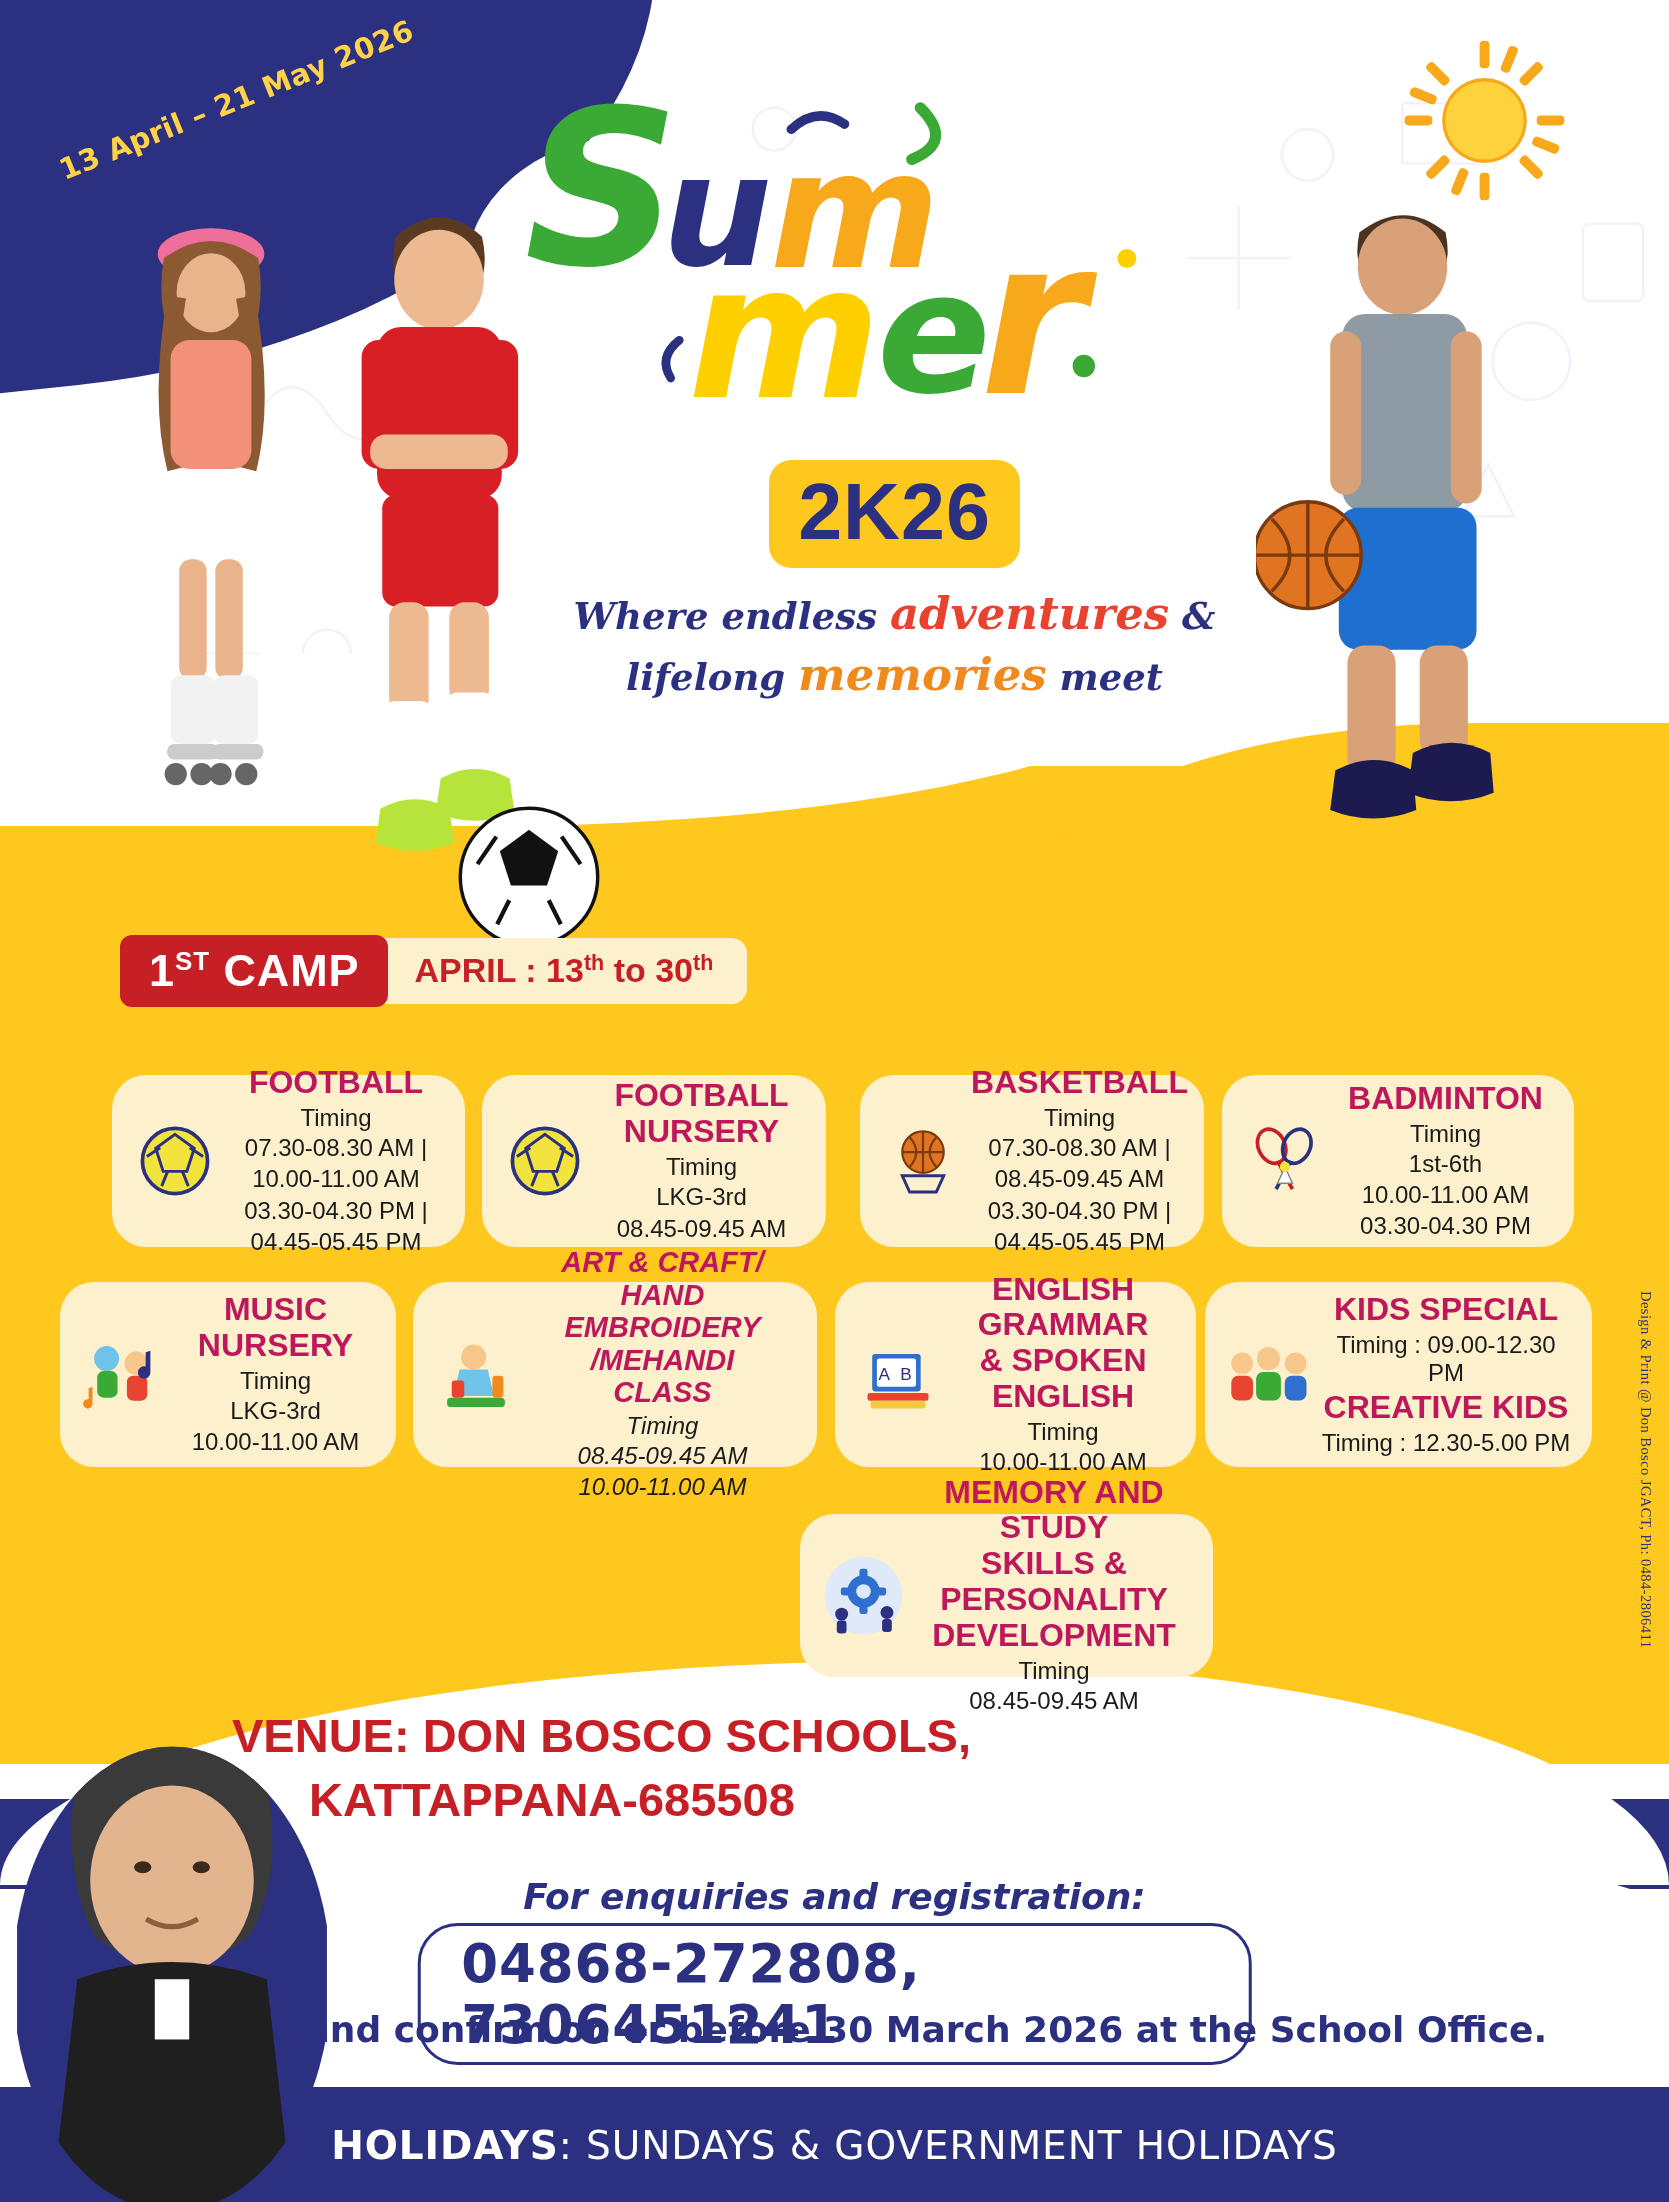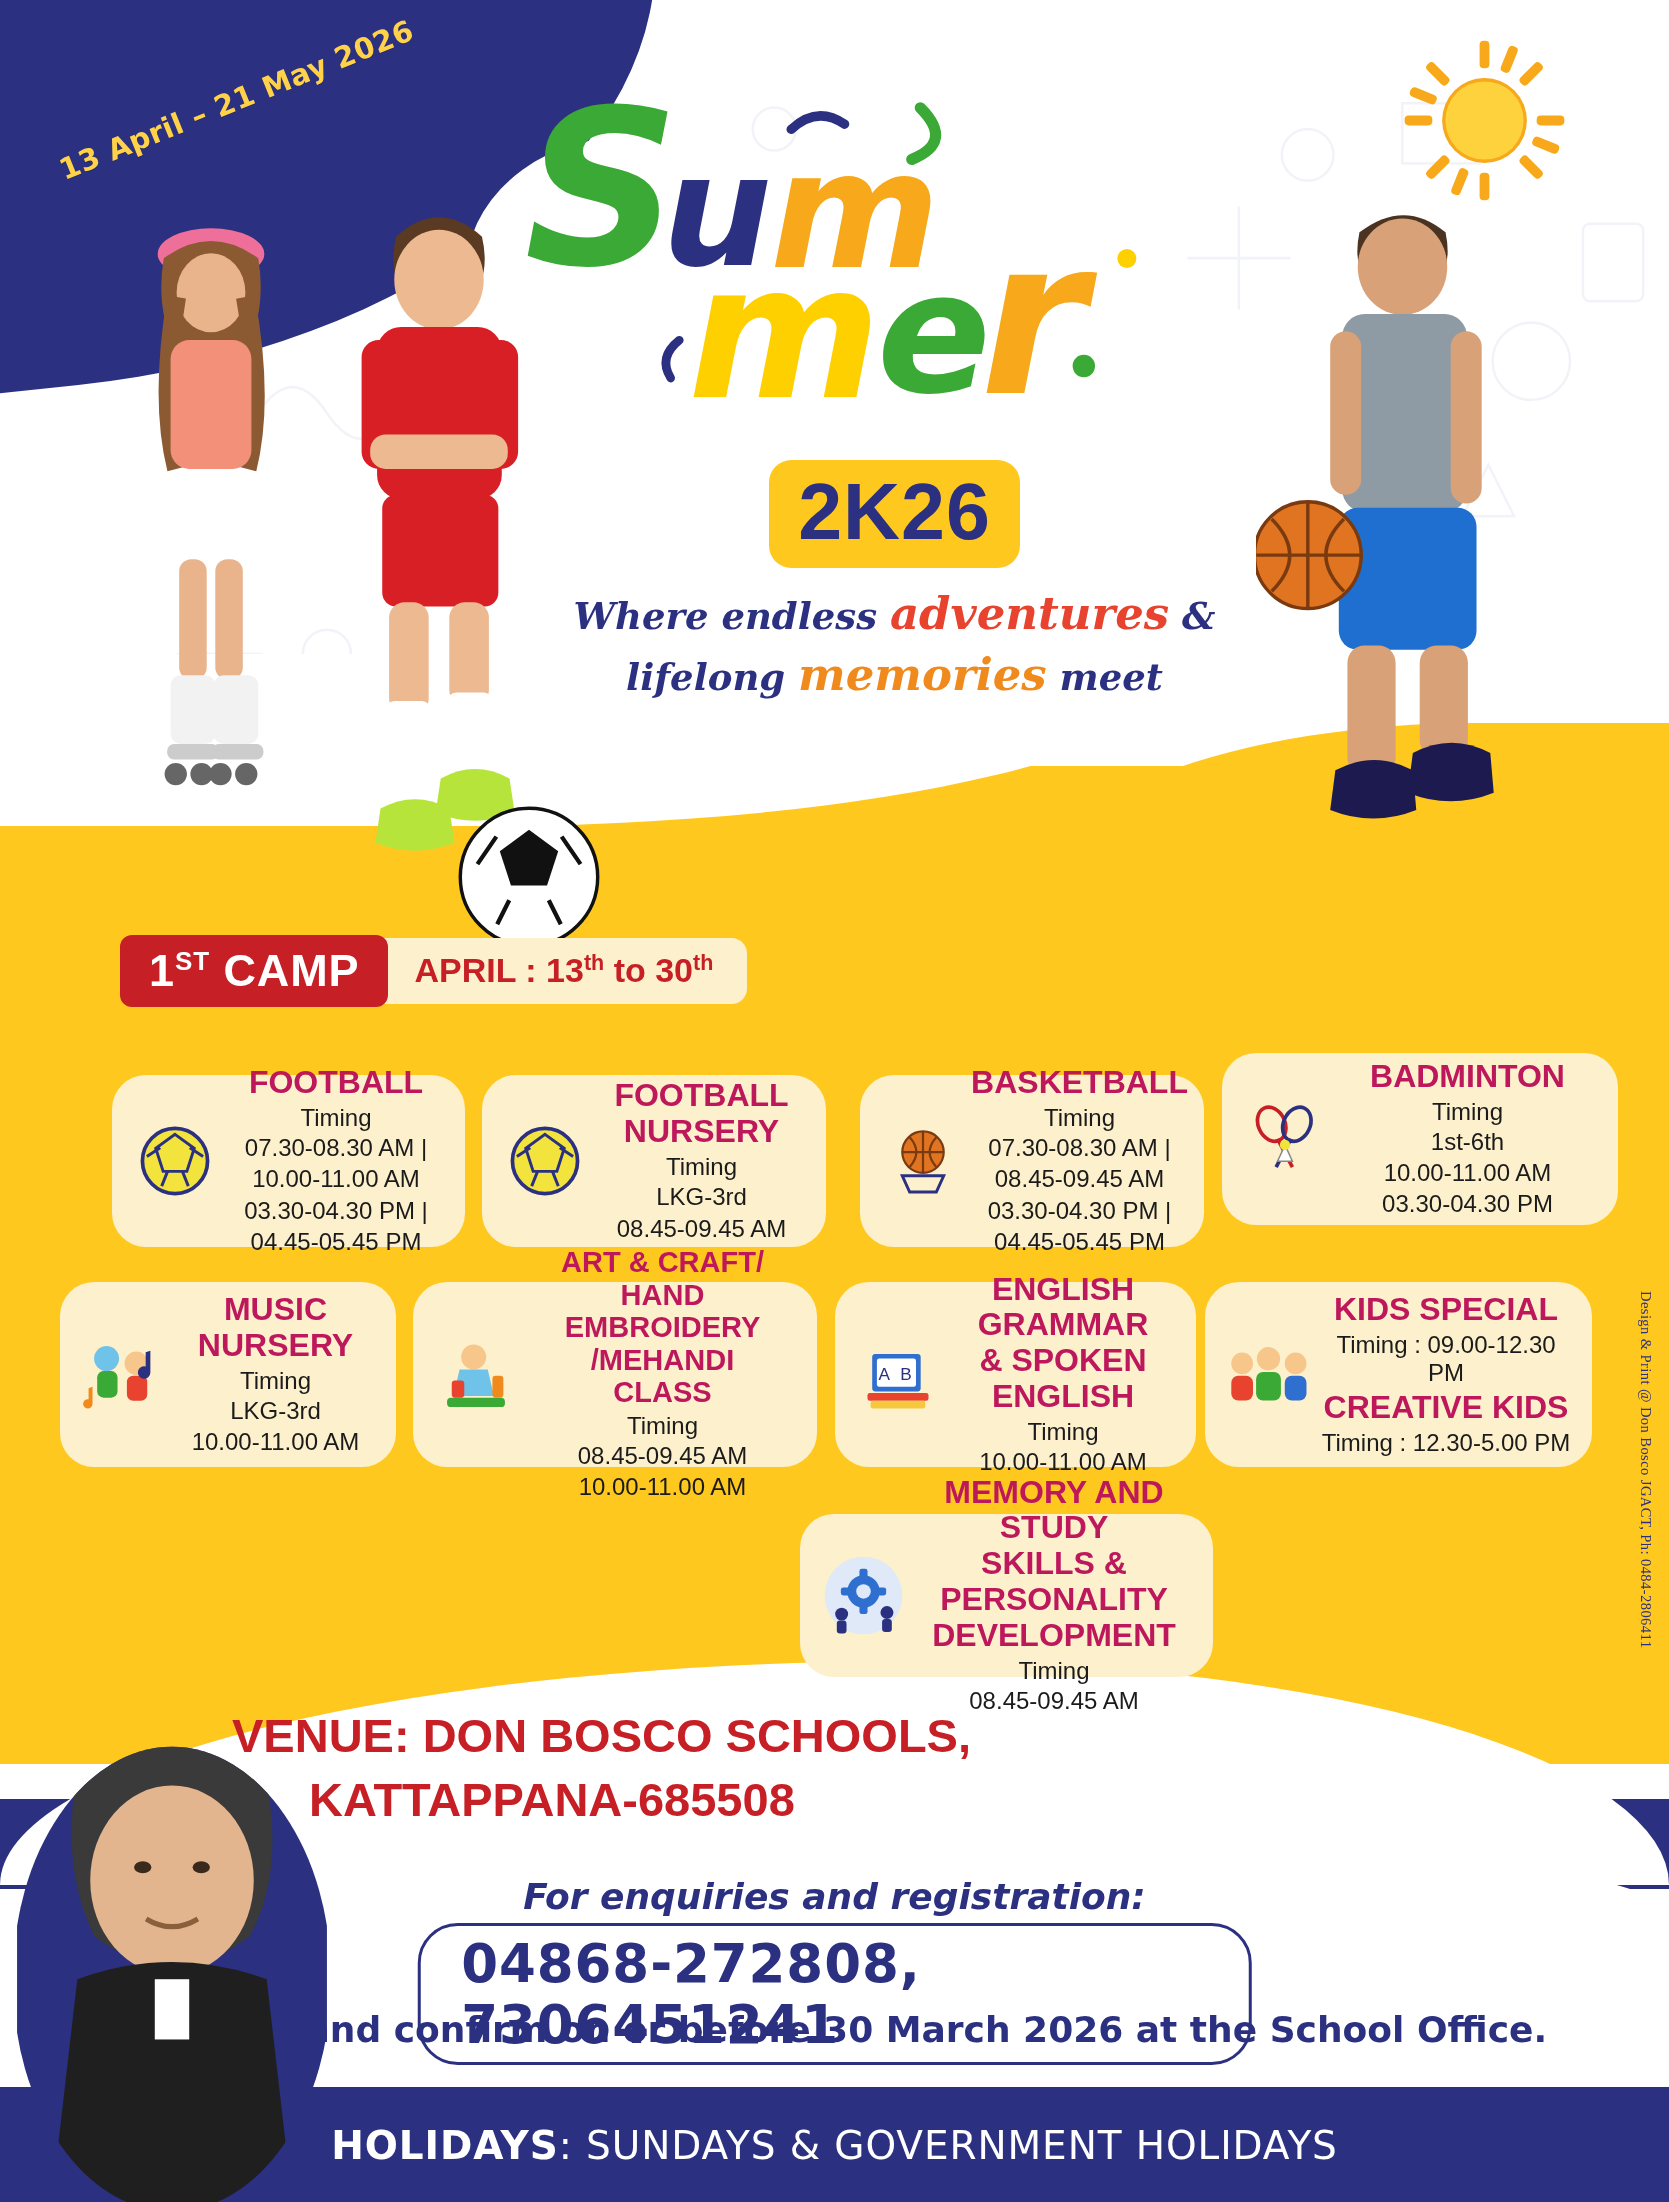--- a/index.html
+++ b/index.html
@@ -402,21 +402,21 @@
         </svg>
     </div>
     <div class="body">
       <div class="nm">BASKETBALL</div>
       <div class="lb">Timing</div>
       <div class="tm">07.30-08.30 AM | 08.45-09.45 AM</div>
       <div class="tm">03.30-04.30 PM | 04.45-05.45 PM</div>
     </div>
   </div>
 
-  <div class="card" style="left:1222px; top:1053px; width:396px; height:172px;">
+  <div class="card" style="left:1222px; top:1075px; width:352px; height:172px;">
     <div class="ic">
       <svg viewBox="0 0 100 100" width="74" height="74">
         <g stroke="#c62026" stroke-width="5" fill="none">
             <ellipse cx="32" cy="30" rx="18" ry="24" transform="rotate(-25 32 30)"></ellipse>
             <path d="M40 50 l20 38"></path>
           </g>
         <g stroke="#2b3180" stroke-width="5" fill="none">
             <ellipse cx="66" cy="30" rx="18" ry="24" transform="rotate(25 66 30)"></ellipse>
             <path d="M58 50 l-20 38"></path>
           </g>
@@ -446,21 +446,21 @@
     </div>
     <div class="body">
       <div class="nm" style="white-space:pre-line;">MUSIC
 NURSERY</div>
       <div class="lb">Timing</div>
       <div class="tm">LKG-3rd</div>
       <div class="tm">10.00-11.00 AM</div>
     </div>
   </div>
 
-  <div class="card" style="left:413px; top:1282px; width:404px; height:185px;">
+  <div class="card" style="left:413px; top:1282px; width:404px; height:185px;font-style:italic;">
     <div class="ic">
       <svg viewBox="0 0 110 110" width="86" height="86">
         <circle cx="52" cy="32" r="16" fill="#f6c68a"></circle>
         <path d="M34 48 h36 l8 34 h-52z" fill="#6fc3e8"></path>
         <rect x="18" y="84" width="74" height="12" rx="5" fill="#3aa935"></rect>
         <rect x="24" y="62" width="16" height="22" rx="4" fill="#e8432f"></rect>
         <rect x="76" y="56" width="14" height="28" rx="4" fill="#f08a1d"></rect>
       </svg>
     </div>
     <div class="body">

